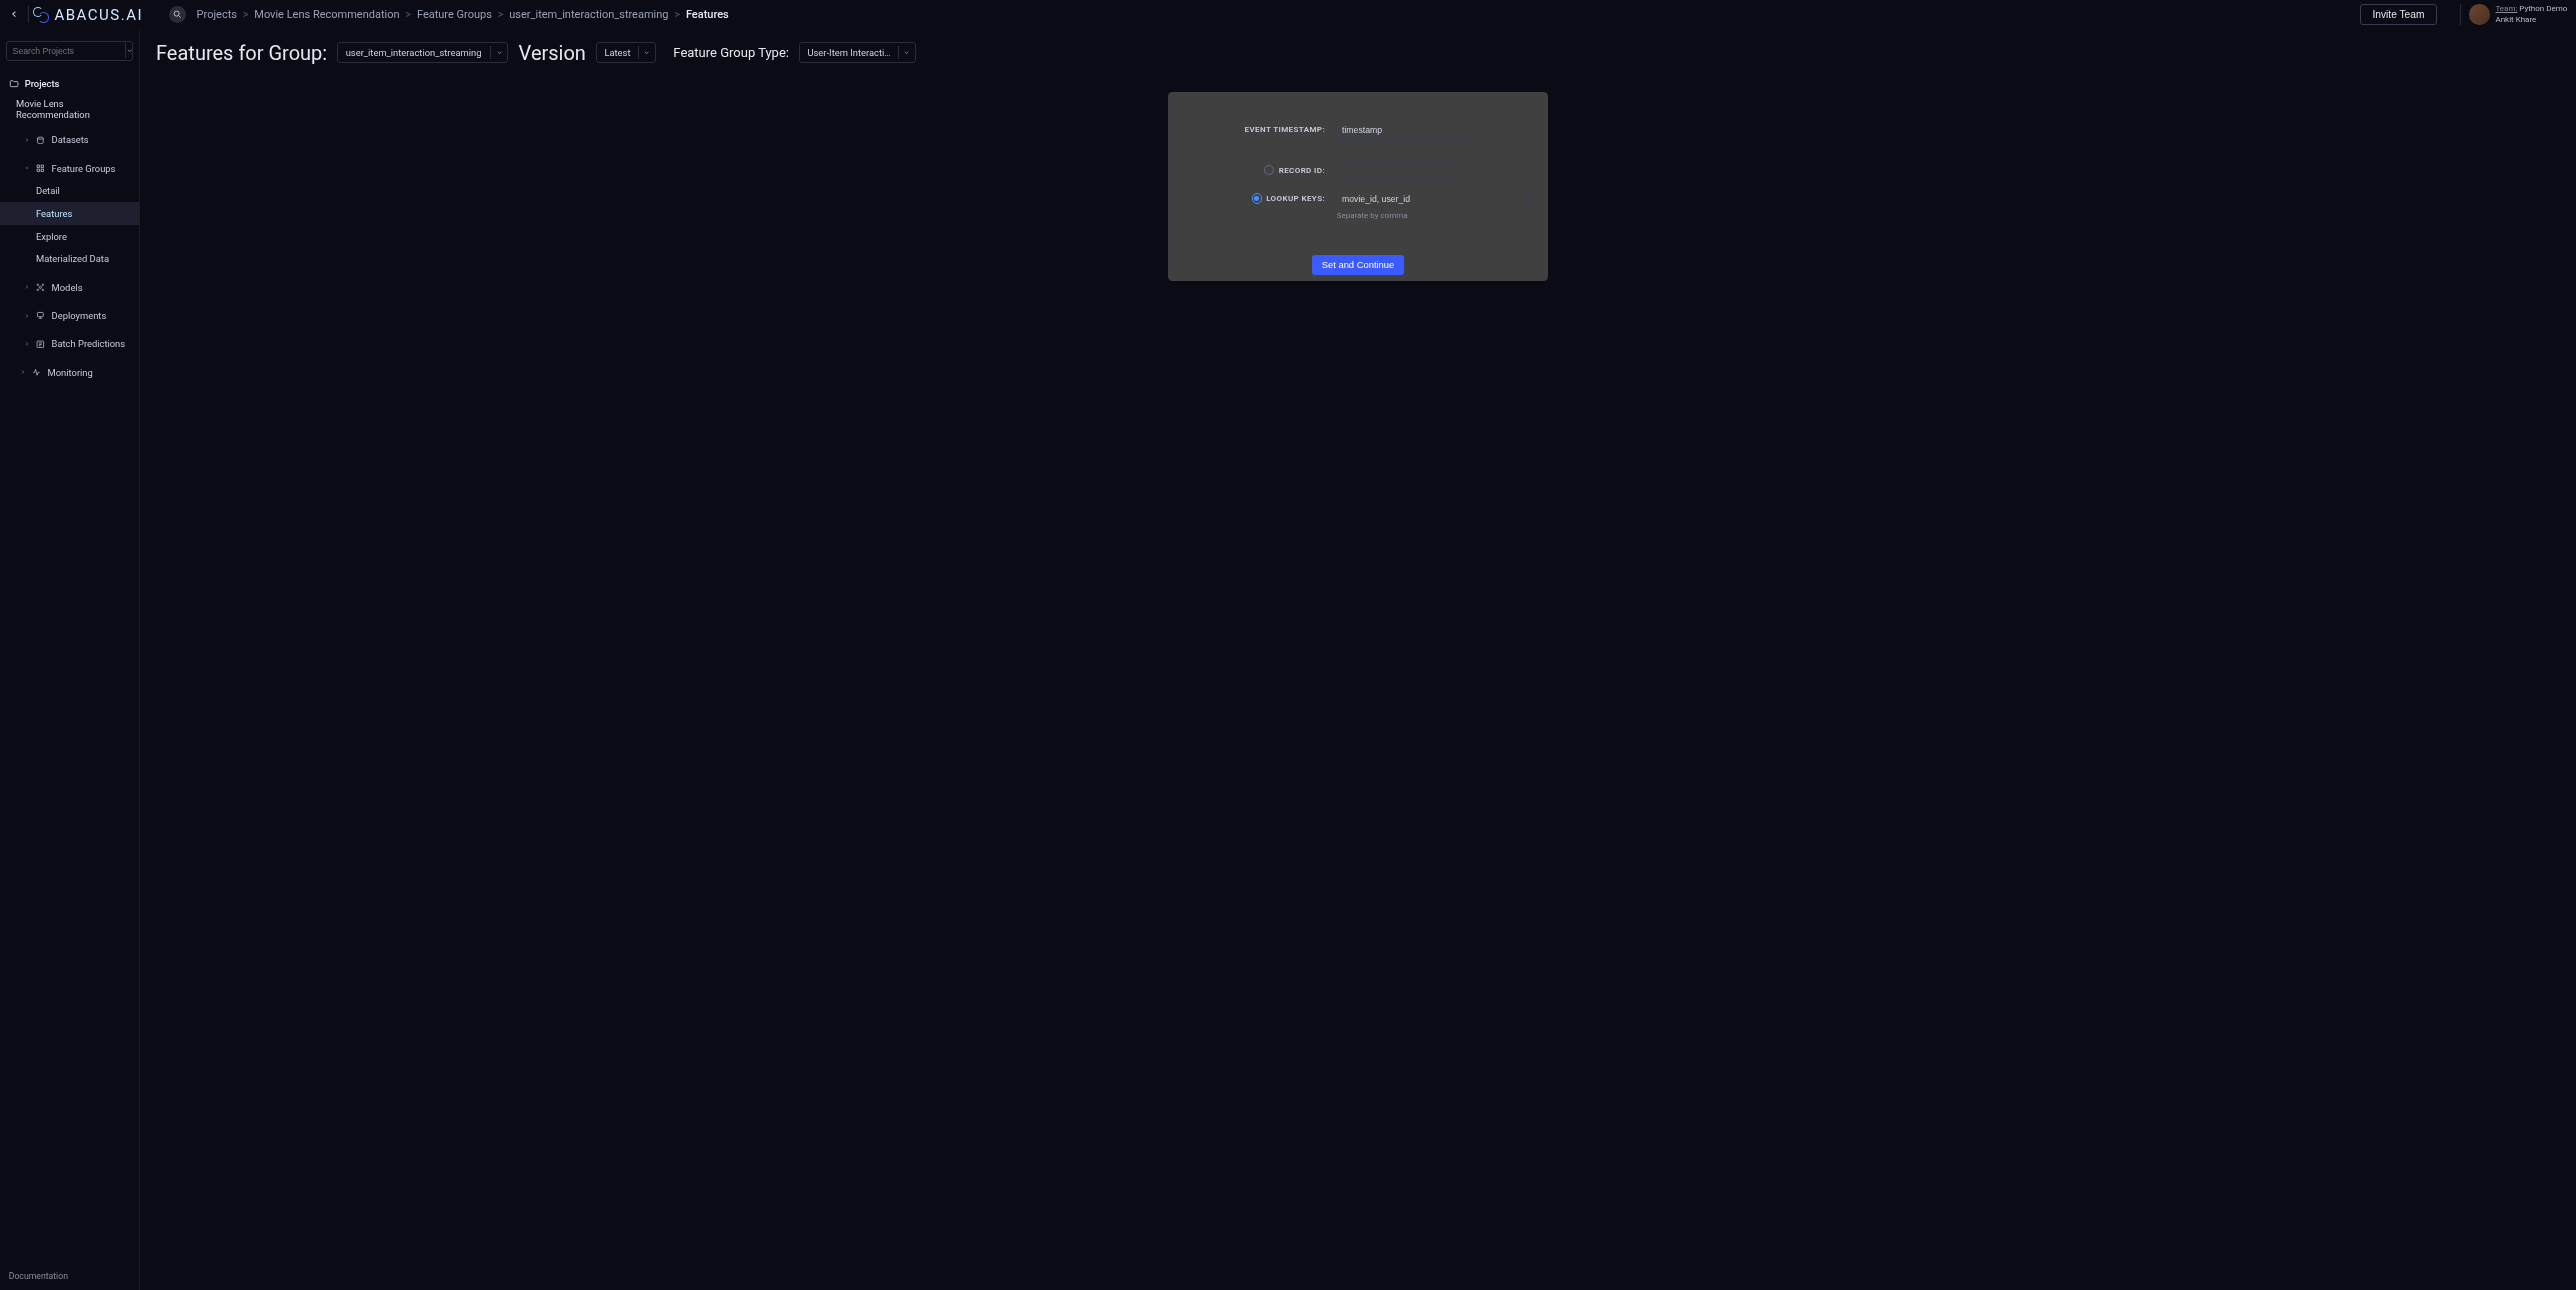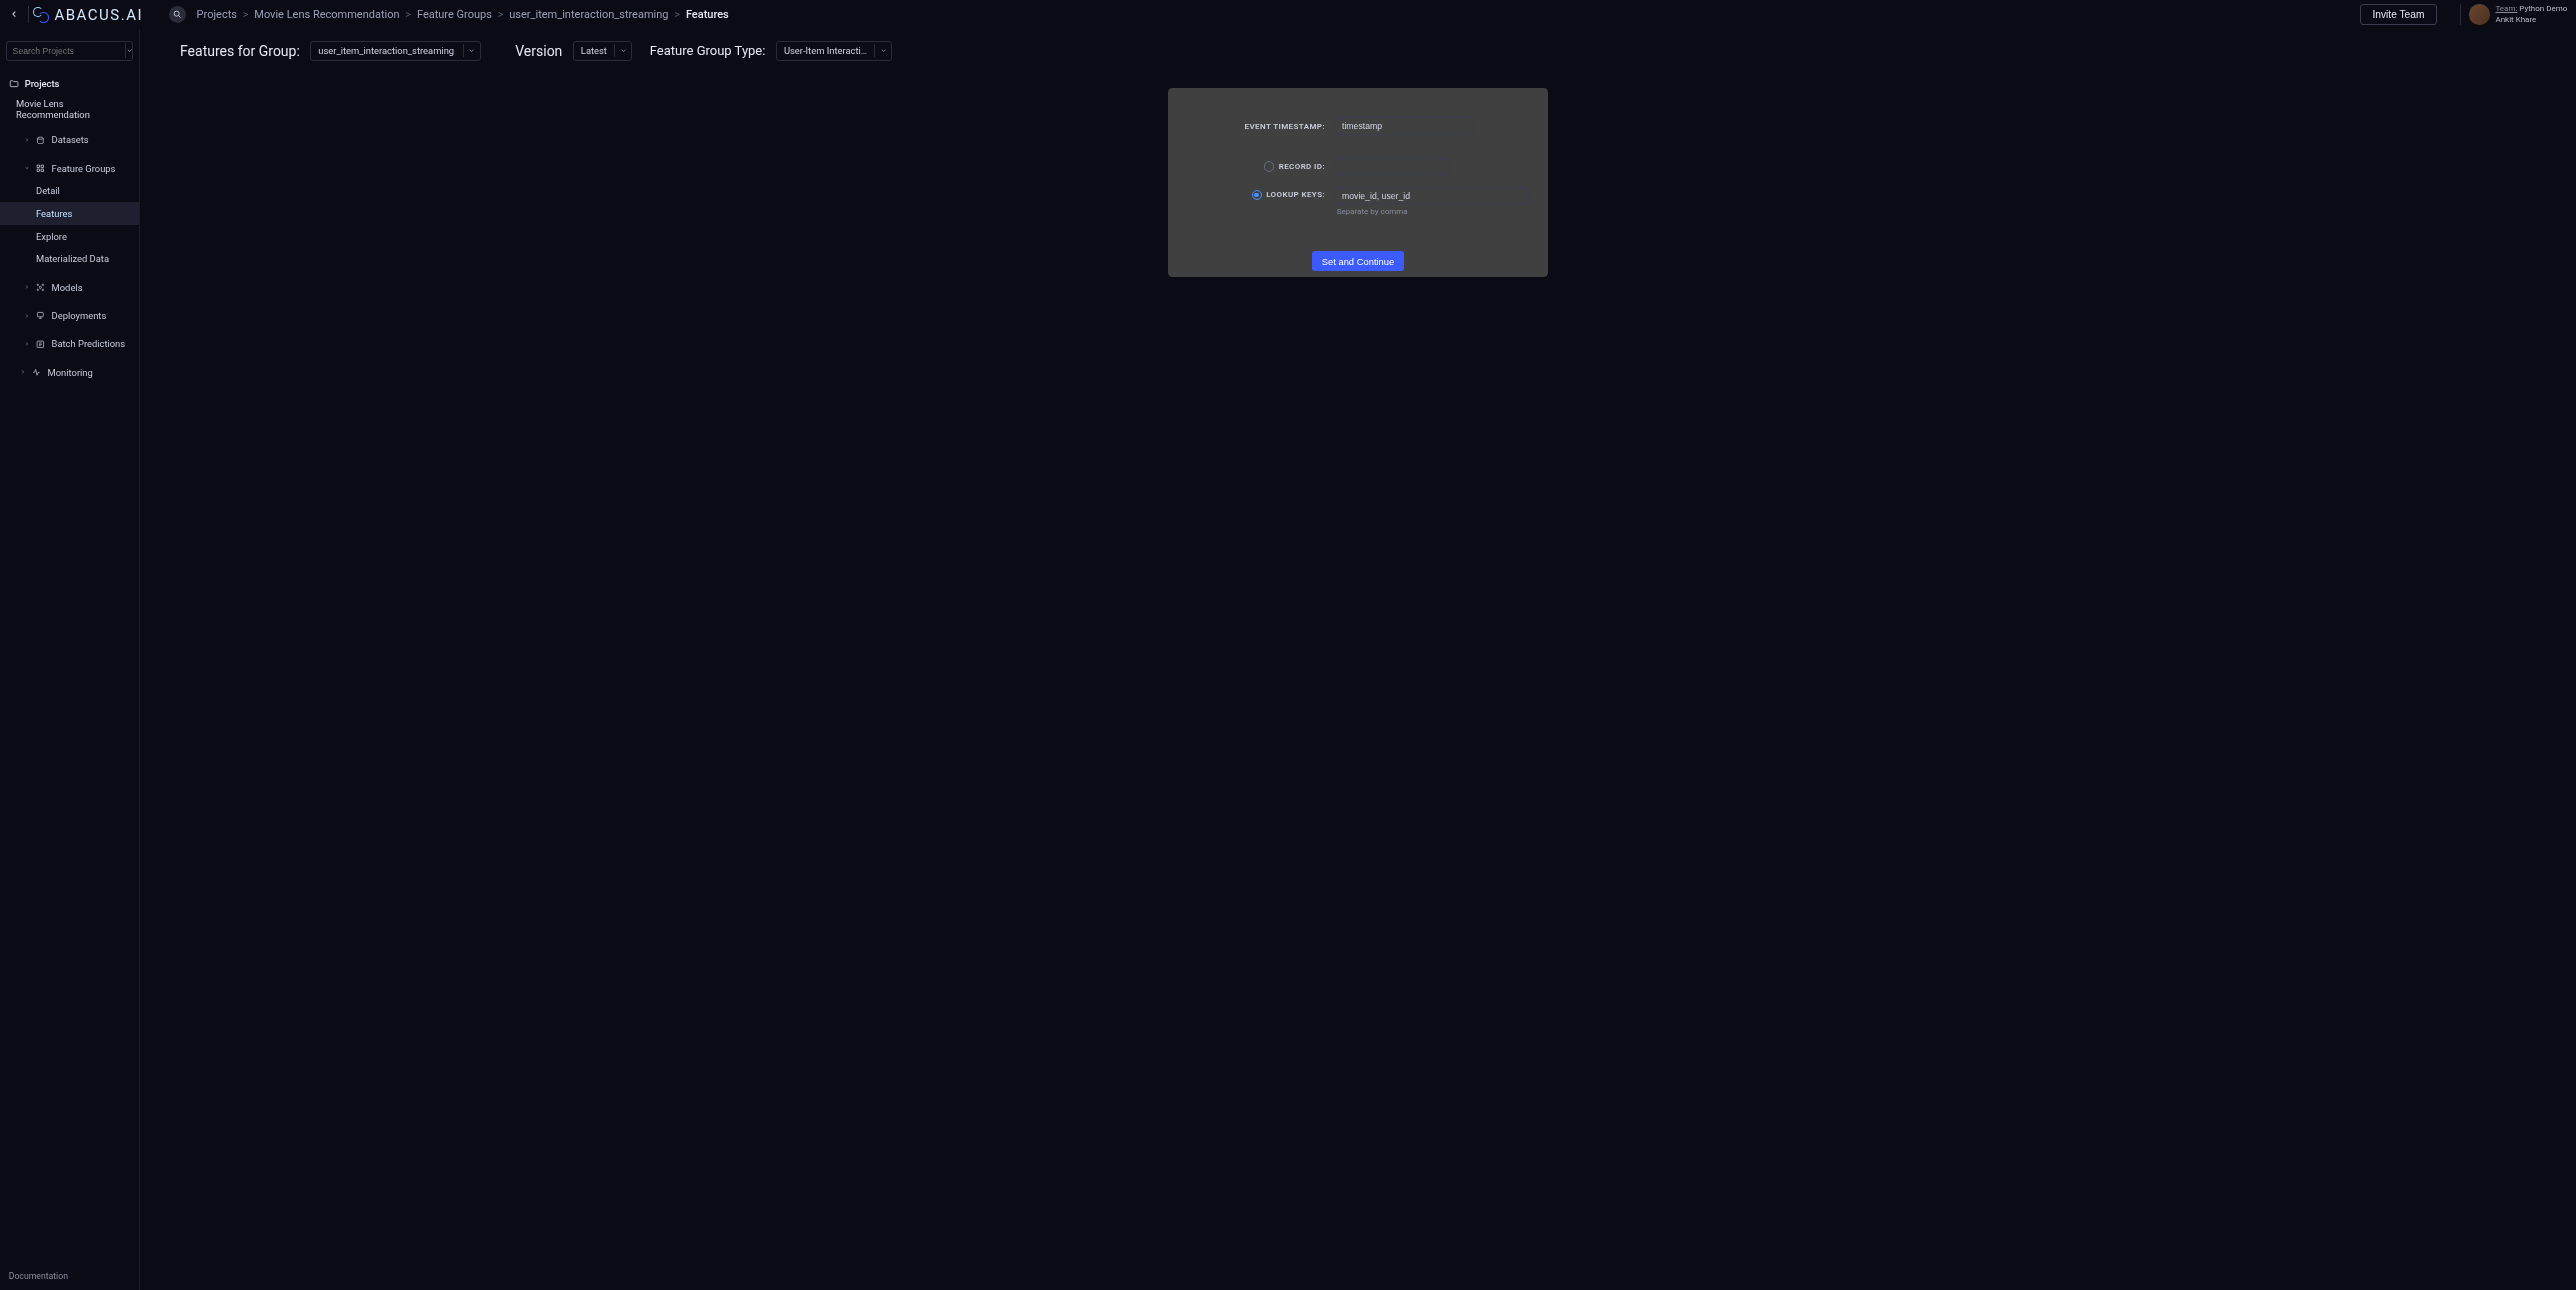--- a/index.html
+++ b/index.html
@@ -219,24 +219,23 @@
   flex-direction: column;
   overflow-y: auto;
 }
 .content-header {
   display: flex;
   align-items: center;
   gap: 10.2px;
   padding: 11.6px 16px;
 }
 .content-header .label {
-  font-size: 14px;
+  font-size: 20px;
   color: #e6e8f0;
   font-weight: 400;
-  margin-left: 24px;
 }
 .select {
   display: flex;
   align-items: center;
   border: 0.7px solid #2a2c3a;
   border-radius: 2.9px;
   height: 20.3px;
   padding: 0 4.4px 0 7.3px;
   background: #0a0b14;
   font-size: 9.4px;

